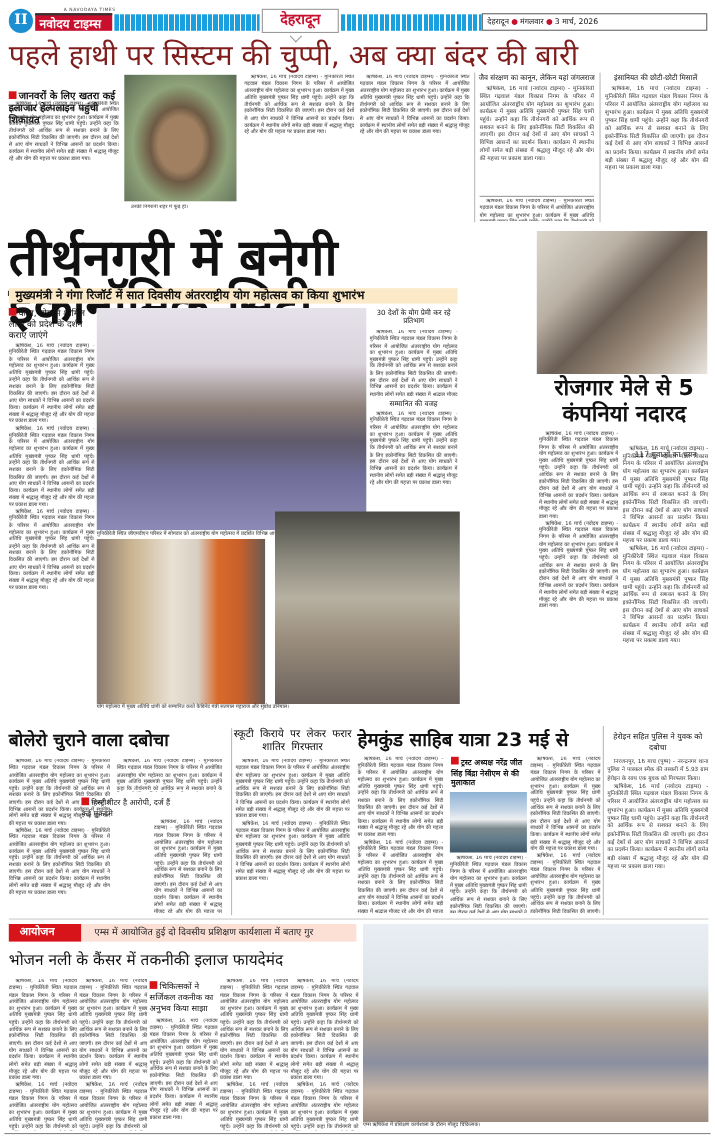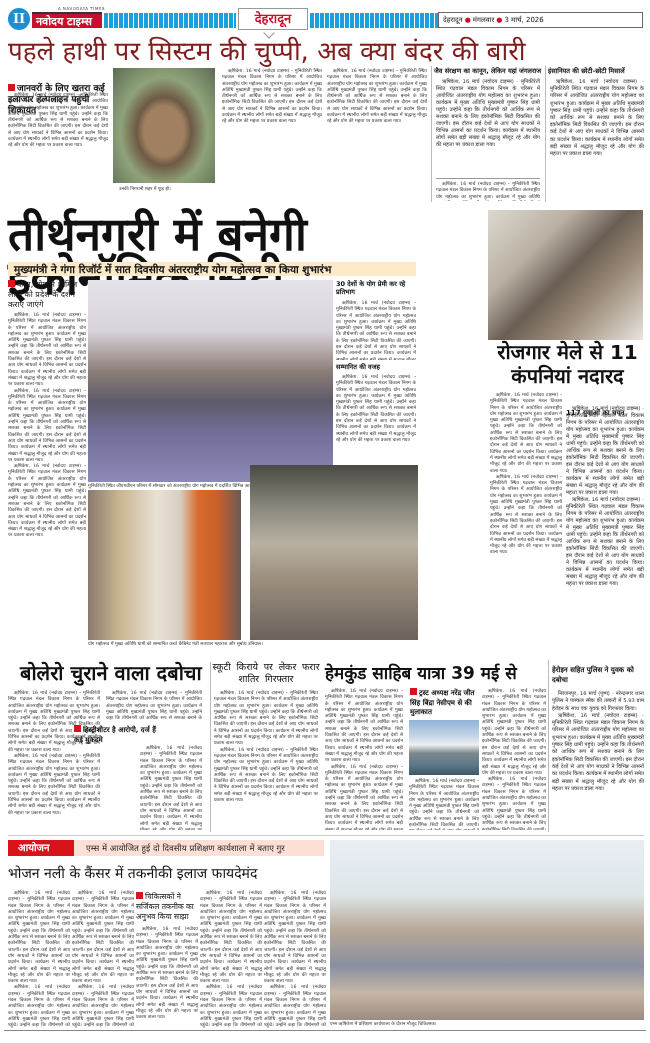--- a/index.html
+++ b/index.html
@@ -13,21 +13,21 @@
   .city-box { left: 238px; top: 8px; width: 70px; height: 22px; border: 1px solid #999; background: #fff; color: #c8102e; font-weight: bold; font-size: 13px; text-align: center; line-height: 20px; }
   .city-notch { left: 265px; top: 29px; width: 8px; height: 8px; background: #fff; border-right: 1px solid #999; border-bottom: 1px solid #999; transform: rotate(45deg); }
   .dateline { left: 438px; top: 12px; width: 205px; height: 16px; border: 1px solid #666; background: #fff; font-size: 7px; line-height: 14px; padding-left: 4px; }
   .dateline .dot { color: #c8102e; margin: 0 2px; }
   .headline1 { left: 8px; top: 36px; width: 635px; font-family: "DejaVu Sans", sans-serif; font-size: 26px; line-height: 30px; color: #7f1d1d; }
   
   .txt { font-size: 4.6px; line-height: 6.3px; color: #333; text-align: justify; overflow: hidden; }
   .txt p { text-indent: 6px; }
   .sub-red { font-size: 9px; font-weight: bold; line-height: 11px; color: #111; }
   .sub-red::before { content: ""; display: inline-block; width: 7px; height: 7px; background: #d7141a; margin-right: 2px; }
-  .sub-bold { font-size: 7.5px; font-weight: bold; line-height: 10px; }
+  .sub-bold { font-size: 7.5px; font-weight: normal; line-height: 10px; text-align: center; }
   .photo { background: linear-gradient(135deg, #7d8a6e, #b9a68a 40%, #8a7a60 70%, #6b7d5e); }
   .caption { font-size: 4.6px; color: #333; line-height: 7px; background: #fff; }
   .rule-v { width: 1px; background: #bbb; }
   .rule-h { height: 1px; background: #999; }
   .big-head { font-weight: bold; color: #111; }
   .deck { left: 8px; top: 262px; width: 408px; height: 14px; background: #fbe9c7; font-size: 10.5px; font-weight: bold; line-height: 14px; color: #111; padding-left: 6px; }
   .aayojan { left: 8px; top: 840px; width: 66px; height: 16px; background: #d7141a; color: #fff; font-weight: bold; font-size: 10px; line-height: 16px; padding-left: 10px; }
   .aayojan-band { left: 74px; top: 840px; width: 250px; height: 16px; background: #fce0d6; font-size: 8.5px; line-height: 16px; padding-left: 12px; color: #222; }
 </style>
 </head>
@@ -102,54 +102,54 @@
   </div>
 
 <div class="abs photo" style="left:88px;top:490px;width:153px;height:150px;background:linear-gradient(90deg,#8a7a70 0%,#c9b38f 20%,#e9e1d4 45%,#d8cfc4 60%,#d86a2b 72%,#c9602a 85%,#6a5a55 100%);"></div>
 <div class="abs caption" style="left:88px;top:640px;width:245px;">योग महोत्सव में मुख्य अतिथि धामी को सम्मानित करते कैबिनेट मंत्री सतपाल महाराज और सुबोध उनियाल।</div>
 
 <div class="abs photo" style="left:250px;top:465px;width:168px;height:175px;background:linear-gradient(180deg,#4a4a44 0%,#8c8a7e 25%,#b7b1a2 45%,#9c8f7e 65%,#6c625c 100%);"></div>
 
 <div class="abs txt" style="left:88px;top:648px;width:76px;height:0;"></div>
 
 <div class="abs photo" style="left:488px;top:210px;width:155px;height:130px;background:linear-gradient(135deg,#ddd8cf 0%,#b9b0a3 30%,#6a5e54 50%,#9d8c7a 70%,#e8e4de 100%);"></div>
-<div class="abs big-head" style="left:490px;top:340px;width:155px;font-size:20px;line-height:24px;text-align:center;">रोजगार मेले से 11 कंपनियां नदारद</div>
+<div class="abs big-head" style="left:490px;top:340px;width:155px;font-size:20px;line-height:24px;text-align:center;">रोजगार मेले से 5 कंपनियां नदारद</div>
 <div class="abs txt" style="left:490px;top:392px;width:72px;height:245px;">
     <p>ऋषिकेश, 16 मार्च (नवोदय टाइम्स) - मुनिकीरेती स्थित गढ़वाल मंडल विकास निगम के परिसर में आयोजित अंतरराष्ट्रीय योग महोत्सव का शुभारंभ हुआ। कार्यक्रम में मुख्य अतिथि मुख्यमंत्री पुष्कर सिंह धामी पहुंचे। उन्होंने कहा कि तीर्थनगरी को आर्थिक रूप से सशक्त बनाने के लिए इकोनॉमिक सिटी विकसित की जाएगी। इस दौरान कई देशों से आए योग साधकों ने विभिन्न आसनों का प्रदर्शन किया। कार्यक्रम में स्थानीय लोगों समेत बड़ी संख्या में श्रद्धालु मौजूद रहे और योग की महत्ता पर प्रकाश डाला गया।</p>
     <p>ऋषिकेश, 16 मार्च (नवोदय टाइम्स) - मुनिकीरेती स्थित गढ़वाल मंडल विकास निगम के परिसर में आयोजित अंतरराष्ट्रीय योग महोत्सव का शुभारंभ हुआ। कार्यक्रम में मुख्य अतिथि मुख्यमंत्री पुष्कर सिंह धामी पहुंचे। उन्होंने कहा कि तीर्थनगरी को आर्थिक रूप से सशक्त बनाने के लिए इकोनॉमिक सिटी विकसित की जाएगी। इस दौरान कई देशों से आए योग साधकों ने विभिन्न आसनों का प्रदर्शन किया। कार्यक्रम में स्थानीय लोगों समेत बड़ी संख्या में श्रद्धालु मौजूद रहे और योग की महत्ता पर प्रकाश डाला गया।</p>
   </div>
 <div class="abs sub-bold" style="left:566px;top:408px;width:78px;font-size:7px;">117 युवाओं का चयन</div>
 <div class="abs txt" style="left:566px;top:405px;width:78px;height:232px;font-size:5.2px;line-height:7px;">
     <p>ऋषिकेश, 16 मार्च (नवोदय टाइम्स) - मुनिकीरेती स्थित गढ़वाल मंडल विकास निगम के परिसर में आयोजित अंतरराष्ट्रीय योग महोत्सव का शुभारंभ हुआ। कार्यक्रम में मुख्य अतिथि मुख्यमंत्री पुष्कर सिंह धामी पहुंचे। उन्होंने कहा कि तीर्थनगरी को आर्थिक रूप से सशक्त बनाने के लिए इकोनॉमिक सिटी विकसित की जाएगी। इस दौरान कई देशों से आए योग साधकों ने विभिन्न आसनों का प्रदर्शन किया। कार्यक्रम में स्थानीय लोगों समेत बड़ी संख्या में श्रद्धालु मौजूद रहे और योग की महत्ता पर प्रकाश डाला गया।</p>
     <p>ऋषिकेश, 16 मार्च (नवोदय टाइम्स) - मुनिकीरेती स्थित गढ़वाल मंडल विकास निगम के परिसर में आयोजित अंतरराष्ट्रीय योग महोत्सव का शुभारंभ हुआ। कार्यक्रम में मुख्य अतिथि मुख्यमंत्री पुष्कर सिंह धामी पहुंचे। उन्होंने कहा कि तीर्थनगरी को आर्थिक रूप से सशक्त बनाने के लिए इकोनॉमिक सिटी विकसित की जाएगी। इस दौरान कई देशों से आए योग साधकों ने विभिन्न आसनों का प्रदर्शन किया। कार्यक्रम में स्थानीय लोगों समेत बड़ी संख्या में श्रद्धालु मौजूद रहे और योग की महत्ता पर प्रकाश डाला गया।</p>
   </div>
 
 <div class="abs txt" style="left:166px;top:590px;width:330px;height:0;"></div>
 
-<div class="abs big-head" style="left:20px;top:660px;width:200px;font-size:20px;line-height:26px;">बोलेरो चुराने वाला दबोचा</div>
+<div class="abs big-head" style="left:8px;top:660px;width:200px;font-size:16px;line-height:26px;">बोलेरो चुराने वाला दबोचा</div>
 <div class="abs txt" style="left:8px;top:690px;width:92px;height:140px;">
     <p>ऋषिकेश, 16 मार्च (नवोदय टाइम्स) - मुनिकीरेती स्थित गढ़वाल मंडल विकास निगम के परिसर में आयोजित अंतरराष्ट्रीय योग महोत्सव का शुभारंभ हुआ। कार्यक्रम में मुख्य अतिथि मुख्यमंत्री पुष्कर सिंह धामी पहुंचे। उन्होंने कहा कि तीर्थनगरी को आर्थिक रूप से सशक्त बनाने के लिए इकोनॉमिक सिटी विकसित की जाएगी। इस दौरान कई देशों से आए योग साधकों ने विभिन्न आसनों का प्रदर्शन किया। कार्यक्रम में स्थानीय लोगों समेत बड़ी संख्या में श्रद्धालु मौजूद रहे और योग की महत्ता पर प्रकाश डाला गया।</p>
     <p>ऋषिकेश, 16 मार्च (नवोदय टाइम्स) - मुनिकीरेती स्थित गढ़वाल मंडल विकास निगम के परिसर में आयोजित अंतरराष्ट्रीय योग महोत्सव का शुभारंभ हुआ। कार्यक्रम में मुख्य अतिथि मुख्यमंत्री पुष्कर सिंह धामी पहुंचे। उन्होंने कहा कि तीर्थनगरी को आर्थिक रूप से सशक्त बनाने के लिए इकोनॉमिक सिटी विकसित की जाएगी। इस दौरान कई देशों से आए योग साधकों ने विभिन्न आसनों का प्रदर्शन किया। कार्यक्रम में स्थानीय लोगों समेत बड़ी संख्या में श्रद्धालु मौजूद रहे और योग की महत्ता पर प्रकाश डाला गया।</p>
   </div>
 <div class="abs txt" style="left:106px;top:690px;width:96px;height:30px;">
     <p>ऋषिकेश, 16 मार्च (नवोदय टाइम्स) - मुनिकीरेती स्थित गढ़वाल मंडल विकास निगम के परिसर में आयोजित अंतरराष्ट्रीय योग महोत्सव का शुभारंभ हुआ। कार्यक्रम में मुख्य अतिथि मुख्यमंत्री पुष्कर सिंह धामी पहुंचे। उन्होंने कहा कि तीर्थनगरी को आर्थिक रूप से सशक्त बनाने के लिए इकोनॉमिक सिटी विकसित की जाएगी। इस दौरान कई देशों से आए योग साधकों ने विभिन्न आसनों का प्रदर्शन किया। कार्यक्रम में स्थानीय लोगों समेत बड़ी संख्या में श्रद्धालु मौजूद रहे और योग की महत्ता पर प्रकाश डाला गया।</p>
   </div>
-<div class="abs sub-red" style="left:74px;top:725px;width:90px;font-size:7px;line-height:10px;font-weight:bold;">हिस्ट्रीशीटर है आरोपी, दर्ज हैं कई मुकदमे</div>
+<div class="abs sub-red" style="left:74px;top:725px;width:90px;font-size:7px;line-height:10px;font-weight:normal;">हिस्ट्रीशीटर है आरोपी, दर्ज हैं कई मुकदमे</div>
 <div class="abs txt" style="left:140px;top:745px;width:62px;height:85px;">
     <p>ऋषिकेश, 16 मार्च (नवोदय टाइम्स) - मुनिकीरेती स्थित गढ़वाल मंडल विकास निगम के परिसर में आयोजित अंतरराष्ट्रीय योग महोत्सव का शुभारंभ हुआ। कार्यक्रम में मुख्य अतिथि मुख्यमंत्री पुष्कर सिंह धामी पहुंचे। उन्होंने कहा कि तीर्थनगरी को आर्थिक रूप से सशक्त बनाने के लिए इकोनॉमिक सिटी विकसित की जाएगी। इस दौरान कई देशों से आए योग साधकों ने विभिन्न आसनों का प्रदर्शन किया। कार्यक्रम में स्थानीय लोगों समेत बड़ी संख्या में श्रद्धालु मौजूद रहे और योग की महत्ता पर प्रकाश डाला गया।</p>
   </div>
 
 <div class="abs rule-v" style="left:210px;top:662px;height:170px;"></div>
 <div class="abs" style="left:212px;top:662px;width:108px;font-family:Liberation Mono, monospace;font-size:9.5px;line-height:12px;text-align:center;">स्कूटी किराये पर लेकर फरार शातिर गिरफ्तार</div>
 <div class="abs txt" style="left:214px;top:690px;width:104px;height:140px;">
     <p>ऋषिकेश, 16 मार्च (नवोदय टाइम्स) - मुनिकीरेती स्थित गढ़वाल मंडल विकास निगम के परिसर में आयोजित अंतरराष्ट्रीय योग महोत्सव का शुभारंभ हुआ। कार्यक्रम में मुख्य अतिथि मुख्यमंत्री पुष्कर सिंह धामी पहुंचे। उन्होंने कहा कि तीर्थनगरी को आर्थिक रूप से सशक्त बनाने के लिए इकोनॉमिक सिटी विकसित की जाएगी। इस दौरान कई देशों से आए योग साधकों ने विभिन्न आसनों का प्रदर्शन किया। कार्यक्रम में स्थानीय लोगों समेत बड़ी संख्या में श्रद्धालु मौजूद रहे और योग की महत्ता पर प्रकाश डाला गया।</p>
     <p>ऋषिकेश, 16 मार्च (नवोदय टाइम्स) - मुनिकीरेती स्थित गढ़वाल मंडल विकास निगम के परिसर में आयोजित अंतरराष्ट्रीय योग महोत्सव का शुभारंभ हुआ। कार्यक्रम में मुख्य अतिथि मुख्यमंत्री पुष्कर सिंह धामी पहुंचे। उन्होंने कहा कि तीर्थनगरी को आर्थिक रूप से सशक्त बनाने के लिए इकोनॉमिक सिटी विकसित की जाएगी। इस दौरान कई देशों से आए योग साधकों ने विभिन्न आसनों का प्रदर्शन किया। कार्यक्रम में स्थानीय लोगों समेत बड़ी संख्या में श्रद्धालु मौजूद रहे और योग की महत्ता पर प्रकाश डाला गया।</p>
   </div>
 
-<div class="abs big-head" style="left:325px;top:662px;width:220px;font-size:17px;line-height:22px;">हेमकुंड साहिब यात्रा 39 मई से</div>
+<div class="abs big-head" style="left:325px;top:662px;width:220px;font-size:17px;line-height:22px;">हेमकुंड साहिब यात्रा 23 मई से</div>
 <div class="abs txt" style="left:325px;top:688px;width:78px;height:142px;">
     <p>ऋषिकेश, 16 मार्च (नवोदय टाइम्स) - मुनिकीरेती स्थित गढ़वाल मंडल विकास निगम के परिसर में आयोजित अंतरराष्ट्रीय योग महोत्सव का शुभारंभ हुआ। कार्यक्रम में मुख्य अतिथि मुख्यमंत्री पुष्कर सिंह धामी पहुंचे। उन्होंने कहा कि तीर्थनगरी को आर्थिक रूप से सशक्त बनाने के लिए इकोनॉमिक सिटी विकसित की जाएगी। इस दौरान कई देशों से आए योग साधकों ने विभिन्न आसनों का प्रदर्शन किया। कार्यक्रम में स्थानीय लोगों समेत बड़ी संख्या में श्रद्धालु मौजूद रहे और योग की महत्ता पर प्रकाश डाला गया।</p>
     <p>ऋषिकेश, 16 मार्च (नवोदय टाइम्स) - मुनिकीरेती स्थित गढ़वाल मंडल विकास निगम के परिसर में आयोजित अंतरराष्ट्रीय योग महोत्सव का शुभारंभ हुआ। कार्यक्रम में मुख्य अतिथि मुख्यमंत्री पुष्कर सिंह धामी पहुंचे। उन्होंने कहा कि तीर्थनगरी को आर्थिक रूप से सशक्त बनाने के लिए इकोनॉमिक सिटी विकसित की जाएगी। इस दौरान कई देशों से आए योग साधकों ने विभिन्न आसनों का प्रदर्शन किया। कार्यक्रम में स्थानीय लोगों समेत बड़ी संख्या में श्रद्धालु मौजूद रहे और योग की महत्ता पर प्रकाश डाला गया।</p>
   </div>
 <div class="abs sub-red" style="left:410px;top:688px;width:68px;font-size:7px;line-height:9.5px;">ट्रस्ट अध्यक्ष नरेंद्र जीत सिंह बिंद्रा नेसीएम से की मुलाकात</div>
 <div class="abs photo" style="left:409px;top:720px;width:70px;height:55px;background:linear-gradient(180deg,#8fb3d6 0%,#c6d6e6 30%,#eef0f2 45%,#7c8a8e 60%,#5f7a8a 80%,#3f5766 100%);"></div>
 <div class="abs txt" style="left:409px;top:778px;width:70px;height:52px;">
     <p>ऋषिकेश, 16 मार्च (नवोदय टाइम्स) - मुनिकीरेती स्थित गढ़वाल मंडल विकास निगम के परिसर में आयोजित अंतरराष्ट्रीय योग महोत्सव का शुभारंभ हुआ। कार्यक्रम में मुख्य अतिथि मुख्यमंत्री पुष्कर सिंह धामी पहुंचे। उन्होंने कहा कि तीर्थनगरी को आर्थिक रूप से सशक्त बनाने के लिए इकोनॉमिक सिटी विकसित की जाएगी। इस दौरान कई देशों से आए योग साधकों ने विभिन्न आसनों का प्रदर्शन किया। कार्यक्रम में स्थानीय लोगों समेत बड़ी संख्या में श्रद्धालु मौजूद रहे और योग की महत्ता पर प्रकाश डाला गया।</p>
   </div>
 <div class="abs txt" style="left:482px;top:688px;width:64px;height:142px;">

